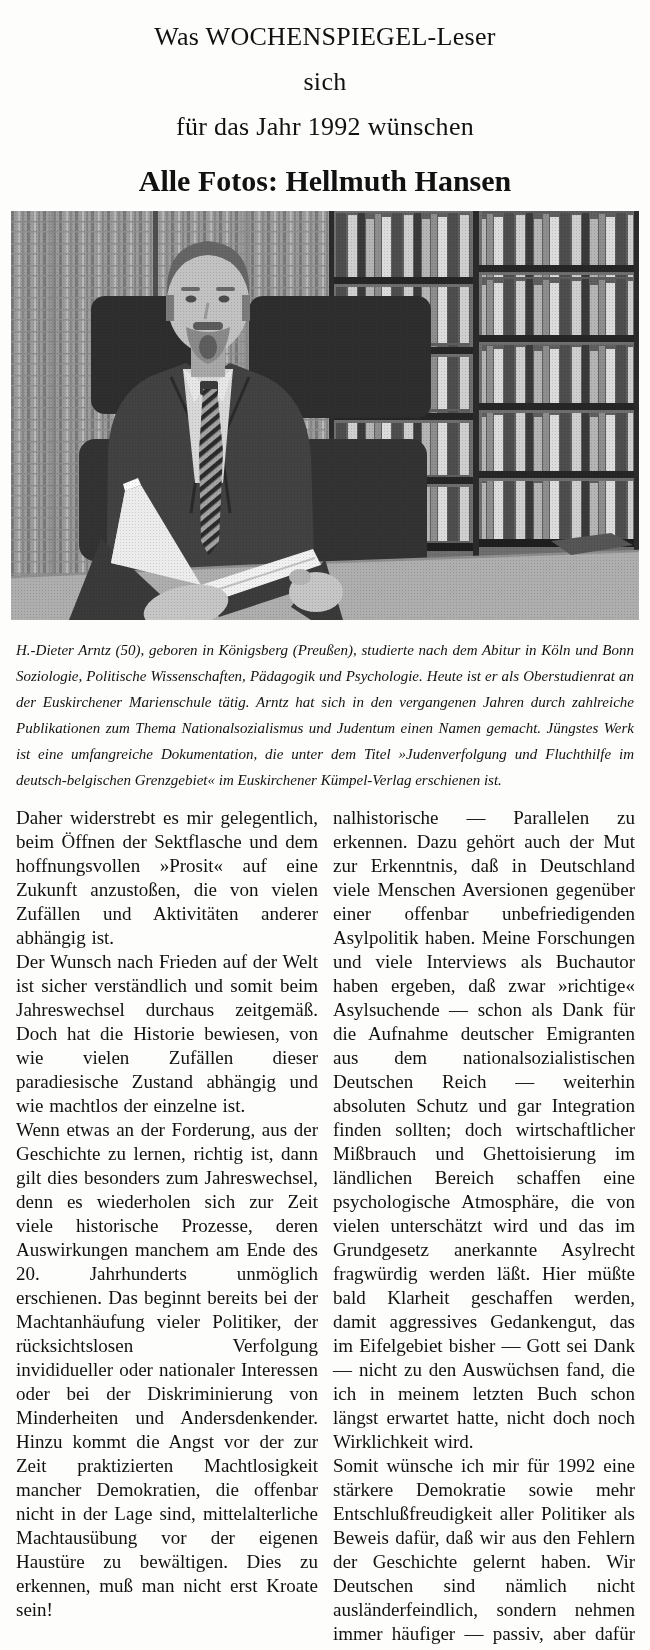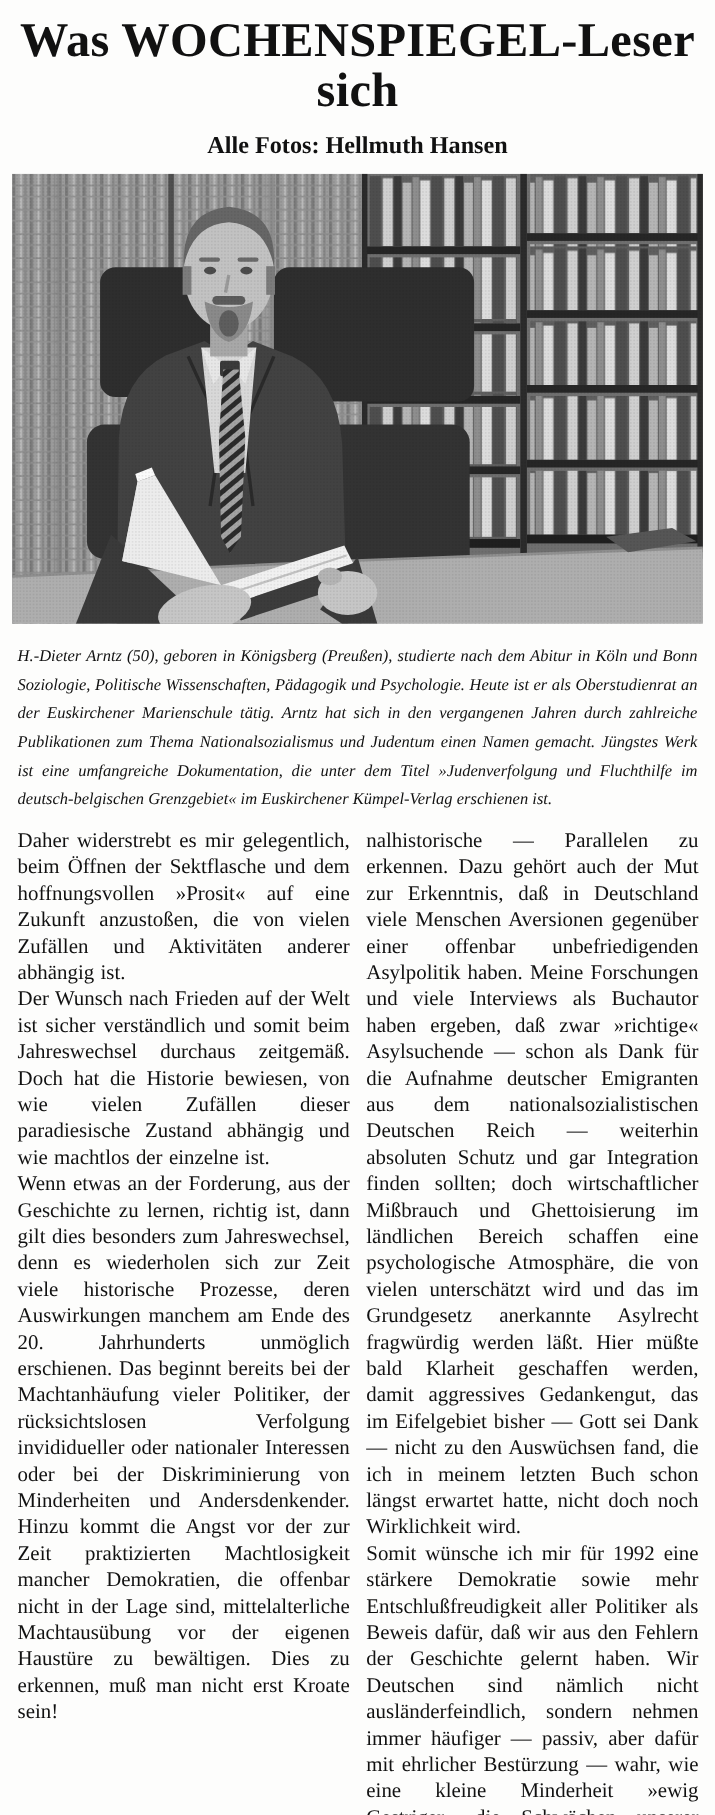--- a/index.html
+++ b/index.html
@@ -8,33 +8,33 @@
     min-height: 1650px;
     background: #fdfdfc;
     color: #111;
     font-family: "Liberation Serif", serif;
     overflow: hidden;
   }
   .page { padding: 6px 0 20px 0; }
 
   .headline {
     margin: 8px 10px 0 10px;
-    font-size: 44px;
+    font-size: 26px;
     line-height: 45px;
-    font-weight: bold;
+    font-weight: normal;
     text-align: center;
     letter-spacing: 0.3px;
   }
   .headline .hl { display: block; }
 
   .byline {
     margin-top: 15px;
     text-align: center;
     font-weight: bold;
-    font-size: 22px;
+    font-size: 30px;
   }
 
   .photo-wrap {
     margin: 13px 11px 0 11px;
     padding: 0;
     line-height: 0;
   }
   .photo-wrap svg { display: block; width: 628px; height: 409px; }
 
   .caption {
@@ -62,20 +62,21 @@
   .col p { margin: 0; }
 </style>
 </head>
 <body>
 
 <div class="page">
 
   <h1 class="headline">
     <span class="hl">Was WOCHENSPIEGEL-Leser</span>
     <span class="hl">sich</span>
+    <span class="hl">für das Jahr 1992 wünschen</span>
   </h1>
 
   <div class="byline">Alle Fotos: Hellmuth Hansen</div>
 
   <figure class="photo-wrap" role="img" aria-label="Schwarzweißfoto: H.-Dieter Arntz im Anzug mit gestreifter Krawatte, ein aufgeschlagenes Buch in den Händen, vor Bücherregalen am Schreibtisch">
     <svg viewBox="0 0 628 409" xmlns="http://www.w3.org/2000/svg">
       <defs>
         <pattern id="ht" width="4" height="4" patternUnits="userSpaceOnUse">
           <rect width="4" height="4" fill="#bdbdbd"></rect>
           <circle cx="1" cy="1" r="0.8" fill="#949494"></circle>

